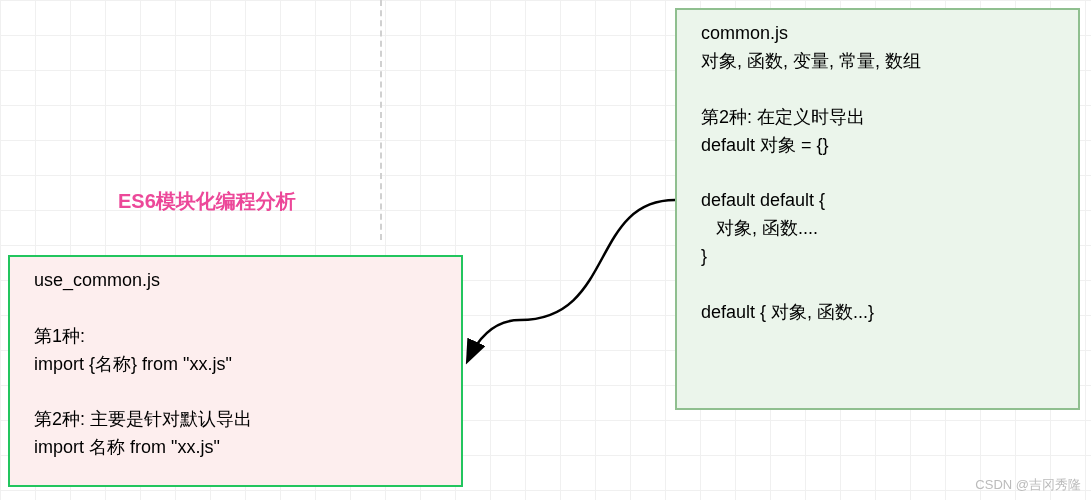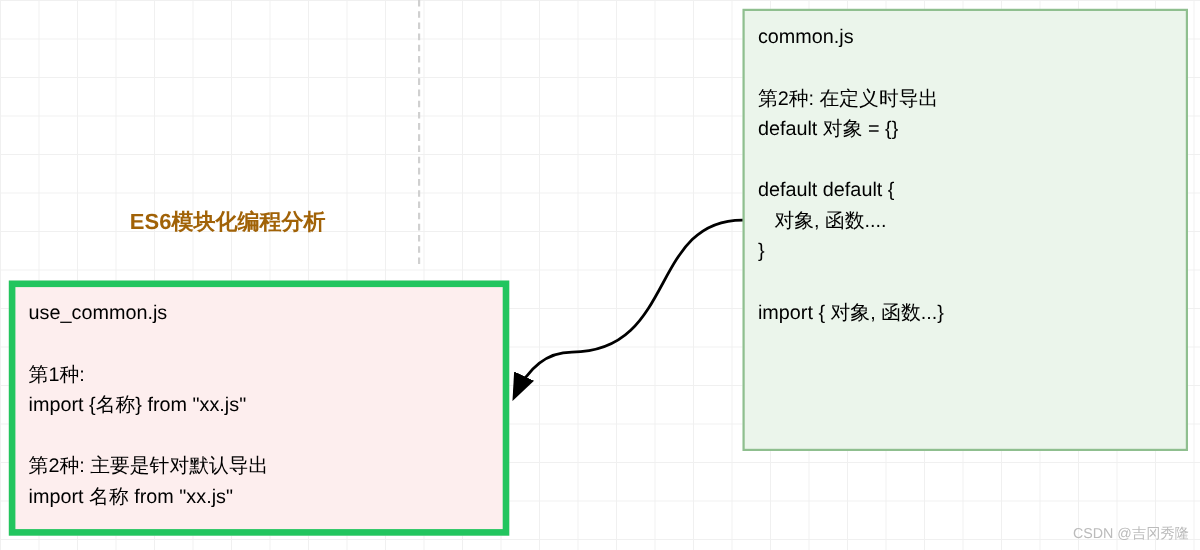--- a/index.html
+++ b/index.html
@@ -24,37 +24,37 @@
       top: 0;
       height: 240px;
       border-left: 2px dashed #d0d0d0;
     }
     .title {
       position: absolute;
       left: 118px;
       top: 188px;
       font-size: 20px;
       font-weight: bold;
-      color: #a16207;
+      color: #ec4899;
       text-align: right;
     }
     .box {
       position: absolute;
-      padding: 10px 12px;
+      padding: 10px 24px;
       font-size: 18px;
       line-height: 1.55;
       color: #000;
     }
     .red-box {
       left: 8px;
       top: 255px;
       width: 455px;
       height: 232px;
       background: #fdeeee;
-      border: 6px solid #22c55e;
+      border: 2px solid #22c55e;
     }
     .green-box {
       left: 675px;
       top: 8px;
       width: 405px;
       height: 402px;
       background: #ebf5eb;
       border: 2px solid #8fbf8f;
     }
     .watermark {
@@ -84,29 +84,30 @@
   <div>&nbsp;</div>
   <div>第1种:</div>
   <div>import {名称} from "xx.js"</div>
   <div>&nbsp;</div>
   <div>第2种: 主要是针对默认导出</div>
   <div>import 名称 from "xx.js"</div>
 </div>
 
 <div class="box green-box">
   <div>common.js</div>
+  <div>对象, 函数, 变量, 常量, 数组</div>
   <div>&nbsp;</div>
   <div>第2种: 在定义时导出</div>
   <div>default 对象 = {}</div>
   <div>&nbsp;</div>
   <div>default default {</div>
   <div>&nbsp;&nbsp;&nbsp;对象,  函数....</div>
   <div>}</div>
   <div>&nbsp;</div>
-  <div>import { 对象,  函数...}</div>
+  <div>default { 对象,  函数...}</div>
 </div>
 
 <svg class="arrow" width="220" height="200">
   <defs>
     <marker id="arrowhead" markerWidth="10" markerHeight="8" refX="8" refY="4" orient="auto">
       <path d="M0,0 L10,4 L0,8 Z" fill="#000"></path>
     </marker>
   </defs>
   <path d="M 215 10 C 130 10, 155 130, 60 130 C 30 130, 15 155, 8 170" stroke="#000" stroke-width="2.5" fill="none" marker-end="url(#arrowhead)"></path>
 </svg>

